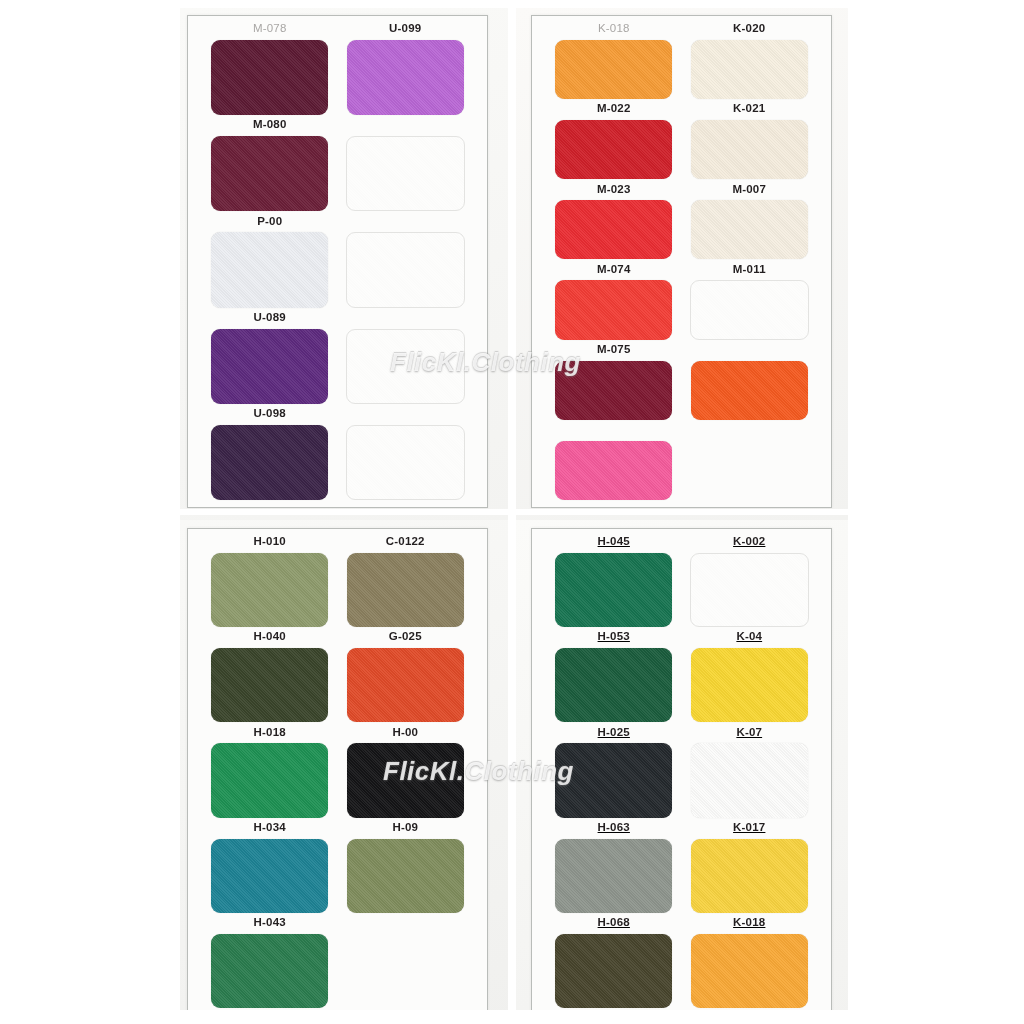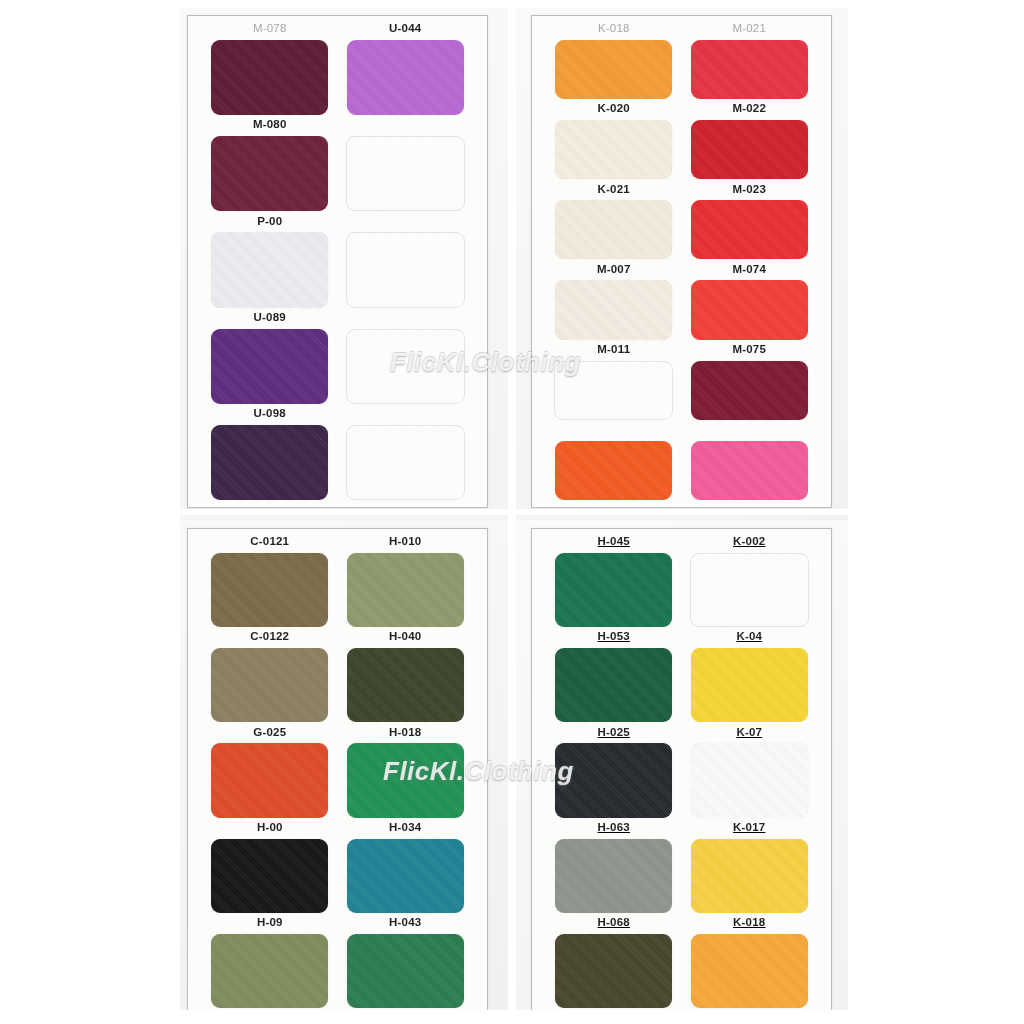--- a/index.html
+++ b/index.html
@@ -143,21 +143,21 @@
   <div class="grid">
 
     <div class="card tl">
       <div class="page">
         <div class="swatch-grid" style="grid-template-rows: repeat(5, 1fr);">
             <div class="cell faded">
               <div class="label">M-078</div>
               <div class="chip" style="background: rgb(92, 26, 51);"></div>
             </div>
             <div class="cell">
-              <div class="label">U-044</div>
+              <div class="label">U-099</div>
               <div class="chip" style="background: rgb(184, 102, 212);"></div>
             </div>
             <div class="cell">
               <div class="label">M-080</div>
               <div class="chip" style="background: rgb(107, 31, 56);"></div>
             </div>
             <div class="cell">
               <div class="label"></div>
               <div class="chip blank"></div>
             </div>
@@ -189,24 +189,20 @@
       </div>
     </div>
 
     <div class="card tr">
       <div class="page">
         <div class="swatch-grid" style="grid-template-rows: repeat(6, 1fr);">
             <div class="cell faded">
               <div class="label">K-018</div>
               <div class="chip" style="background: rgb(245, 155, 53);"></div>
             </div>
-            <div class="cell faded">
-              <div class="label">M-021</div>
-              <div class="chip" style="background: rgb(232, 48, 63);"></div>
-            </div>
             <div class="cell">
               <div class="label">K-020</div>
               <div class="chip" style="background: rgb(246, 239, 224);"></div>
             </div>
             <div class="cell">
               <div class="label">M-022</div>
               <div class="chip" style="background: rgb(207, 31, 41);"></div>
             </div>
             <div class="cell">
               <div class="label">K-021</div>
@@ -241,24 +237,20 @@
               <div class="chip" style="background: rgb(244, 90, 155);"></div>
             </div>
           </div>
       </div>
     </div>
 
     <div class="card bl">
       <div class="page">
         <div class="swatch-grid" style="grid-template-rows: repeat(5, 1fr);">
             <div class="cell">
-              <div class="label">C-0121</div>
-              <div class="chip" style="background: rgb(122, 106, 71);"></div>
-            </div>
-            <div class="cell">
               <div class="label">H-010</div>
               <div class="chip" style="background: rgb(141, 154, 107);"></div>
             </div>
             <div class="cell">
               <div class="label">C-0122</div>
               <div class="chip" style="background: rgb(138, 127, 94);"></div>
             </div>
             <div class="cell">
               <div class="label">H-040</div>
               <div class="chip" style="background: rgb(57, 68, 42);"></div>

